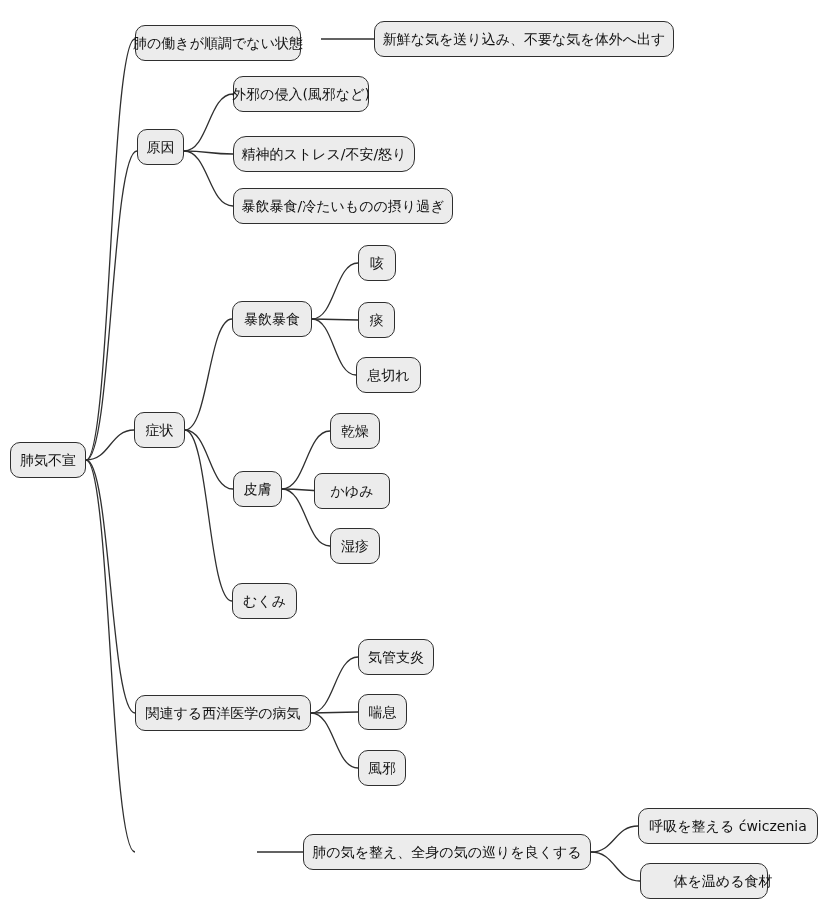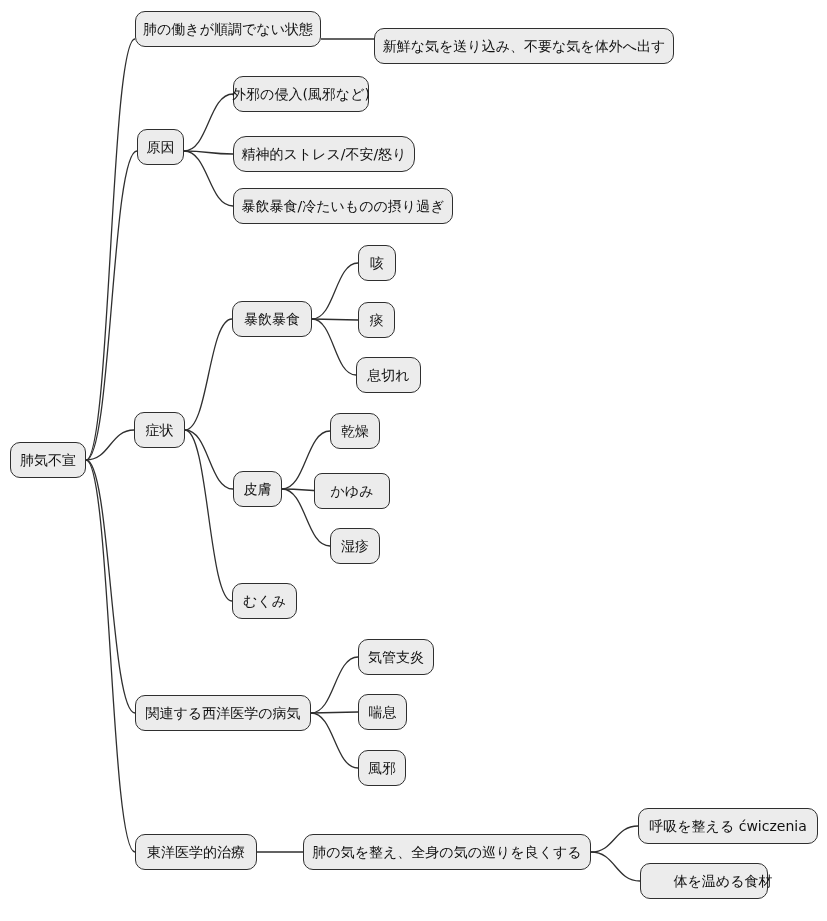--- a/index.html
+++ b/index.html
@@ -70,37 +70,36 @@
       <path d="M 282 489 C 306 489, 306 546, 330 546"></path>
       <path d="M 311 713 C 334.5 713, 334.5 657, 358 657"></path>
       <path d="M 311 713 L 358 712"></path>
       <path d="M 311 713 C 334.5 713, 334.5 768, 358 768"></path>
       <path d="M 257 852 L 303 852"></path>
       <path d="M 591 852 C 614.5 852, 614.5 826, 638 826"></path>
       <path d="M 591 852 C 615.5 852, 615.5 881, 640 881"></path>
     </svg>
 
 <div class="node" style="left: 10px; top: 460px; width: 76px;">肺気不宣</div>
-    <div class="node" style="left: 135px; top: 29px; width: 186px;">肺の働きが順調でない状態</div>
-    <div class="node" style="left: 374px; top: 39px; width: 300px; margin-top: 7px;">新鮮な気を送り込み、不要な気を体外へ出す</div>
+    <div class="node" style="left: 135px; top: 43px; width: 166px;">肺の働きが順調でない状態</div>
+    <div class="node" style="left: 374px; top: 39px; width: 300px;">新鮮な気を送り込み、不要な気を体外へ出す</div>
     <div class="node" style="left: 137px; top: 147px; width: 47px;">原因</div>
     <div class="node" style="left: 233px; top: 94px; width: 136px;">外邪の侵入(風邪など)</div>
     <div class="node" style="left: 233px; top: 154px; width: 182px; border-radius: 13px;">精神的ストレス/不安/怒り</div>
     <div class="node" style="left: 233px; top: 206px; width: 220px;">暴飲暴食/冷たいものの摂り過ぎ</div>
     <div class="node" style="left: 134px; top: 430px; width: 51px;">症状</div>
     <div class="node" style="left: 232px; top: 319px; width: 80px;">暴飲暴食</div>
     <div class="node" style="left: 358px; top: 263px; width: 38px;">咳</div>
     <div class="node" style="left: 358px; top: 320px; width: 37px;">痰</div>
     <div class="node" style="left: 356px; top: 375px; width: 65px;">息切れ</div>
     <div class="node" style="left: 233px; top: 489px; width: 49px;">皮膚</div>
     <div class="node" style="left: 330px; top: 431px; width: 50px;">乾燥</div>
     <div class="node" style="left: 314px; top: 491px; width: 76px; border-radius: 8px;">かゆみ</div>
     <div class="node" style="left: 330px; top: 546px; width: 50px;">湿疹</div>
     <div class="node" style="left: 232px; top: 601px; width: 65px;">むくみ</div>
     <div class="node" style="left: 135px; top: 713px; width: 176px;">関連する西洋医学の病気</div>
     <div class="node" style="left: 358px; top: 657px; width: 76px;">気管支炎</div>
     <div class="node" style="left: 358px; top: 712px; width: 49px;">喘息</div>
     <div class="node" style="left: 358px; top: 768px; width: 48px;">風邪</div>
-    <div class="node" style="left: 135px; top: 852px; width: 122px;">東洋医学的治療</div>
     <div class="node" style="left: 303px; top: 852px; width: 288px;">肺の気を整え、全身の気の巡りを良くする</div>
     <div class="node" style="left: 638px; top: 826px; width: 180px;">呼吸を整える ćwiczenia</div>
     <div class="node" style="left: 640px; top: 881px; width: 128px; padding-left: 44px;">体を温める食材</div>
   </div>
 
 </body></html>

